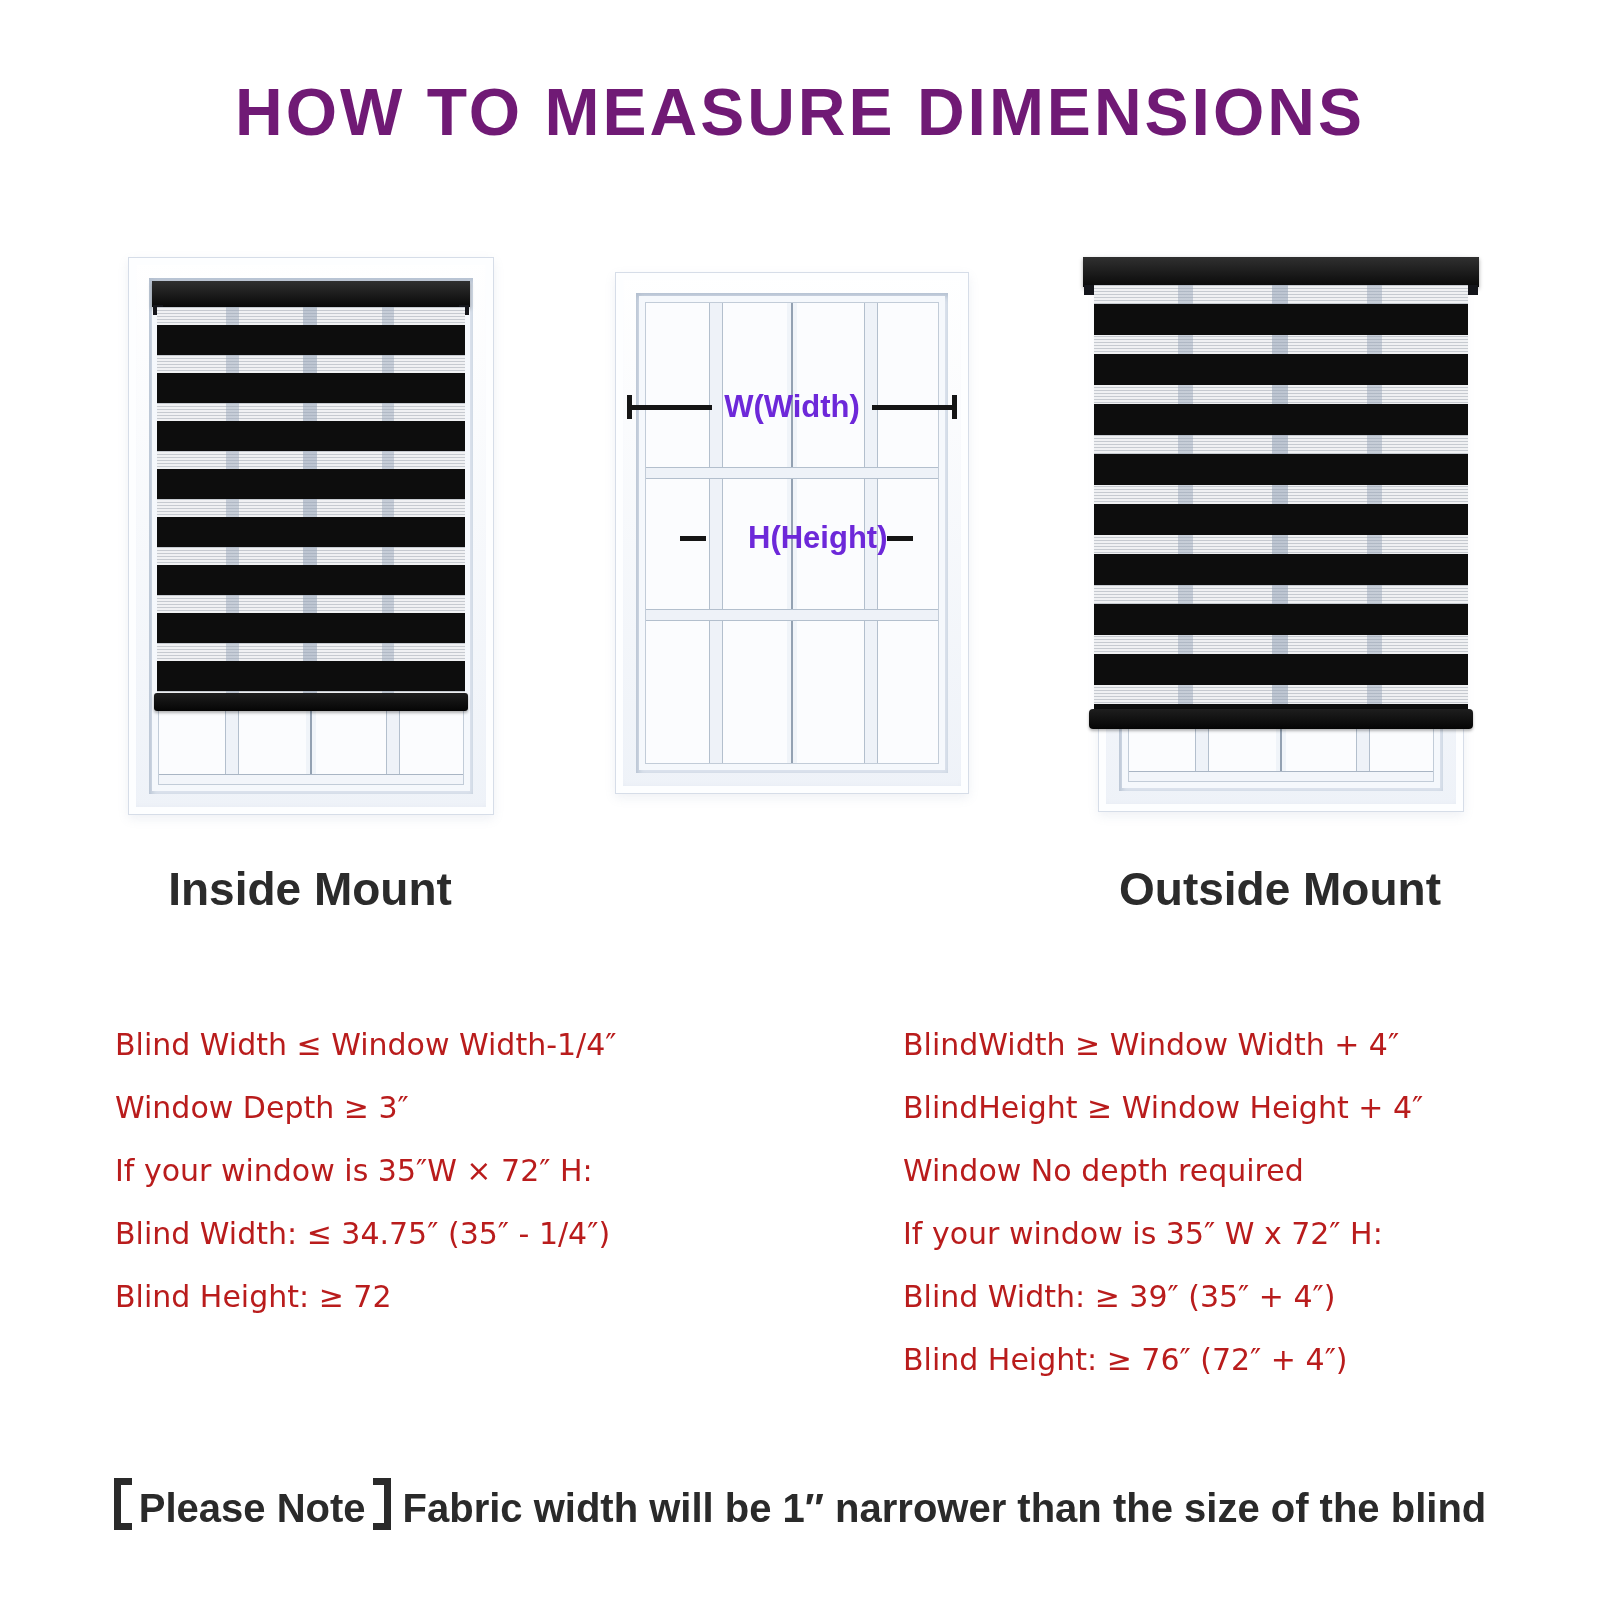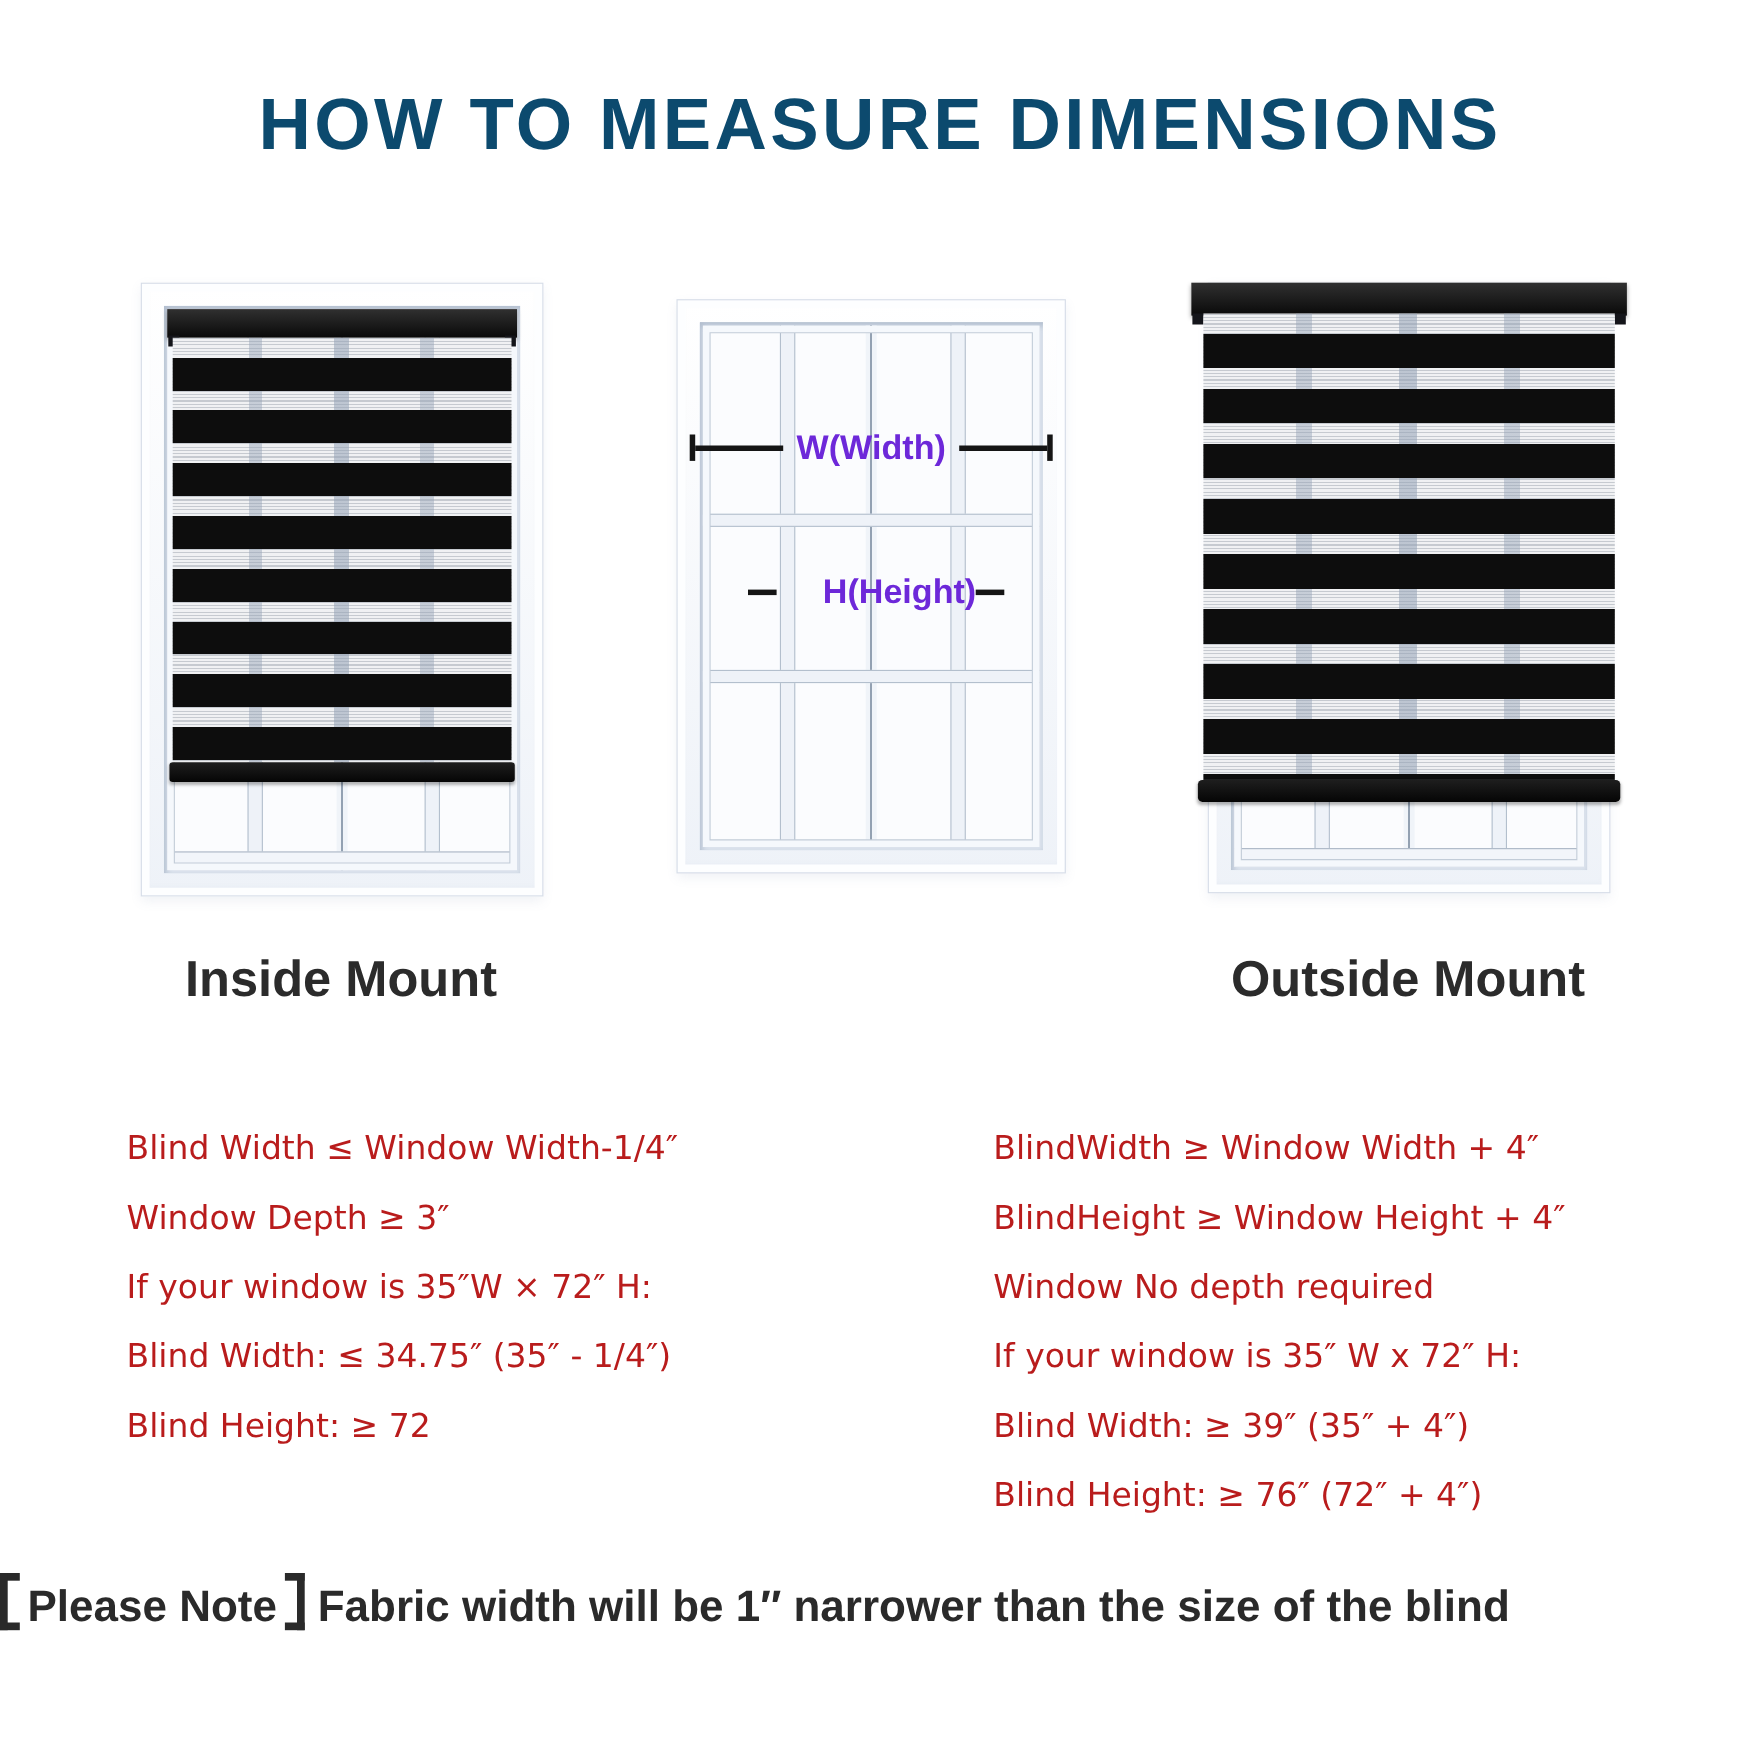--- a/index.html
+++ b/index.html
@@ -6,21 +6,21 @@
   .canvas {
     position:relative; width:1600px; height:1600px;
     background:#ffffff; overflow:hidden;
     font-family:"Liberation Sans", sans-serif;
   }
 
   
   .title {
     position:absolute; top:74px; left:0; width:100%;
     text-align:center; font-size:66px; font-weight:bold;
-    letter-spacing:3px; color:#0c4a6e; white-space:nowrap;
+    letter-spacing:3px; color:#701a75; white-space:nowrap;
   }
   .mount-label {
     position:absolute; width:364px; text-align:center; top:862px;
     font-size:46px; font-weight:bold; color:#2b2b2b; white-space:nowrap;
   }
   .mount-label.inside  { left:128px; }
   .mount-label.outside { left:1098px; }
 
   
   .win {
@@ -131,21 +131,21 @@
     position:absolute; top:1013px;
     font-family:"DejaVu Sans", sans-serif;
     font-size:30px; color:#b91c1c;
   }
   .rules.left  { left:115px; }
   .rules.right { left:903px; }
   .rules .line { height:63px; display:flex; align-items:center; white-space:nowrap; }
 
   
   .note {
-    position:absolute; top:1430px; left:0; width:100%; 
+    position:absolute; top:1478px; left:0; width:100%; text-align:center;
     font-size:40px; font-weight:bold; color:#2a2a2a; white-space:nowrap;
   }
   .lb {
     display:inline-block; width:11px; height:38px;
     border:7px solid #2a2a2a; vertical-align:-8px;
   }
   .lb.open  { border-right:none; margin-right:7px; }
   .lb.close { border-left:none;  margin-left:7px; margin-right:12px; }
 </style>
 </head>

